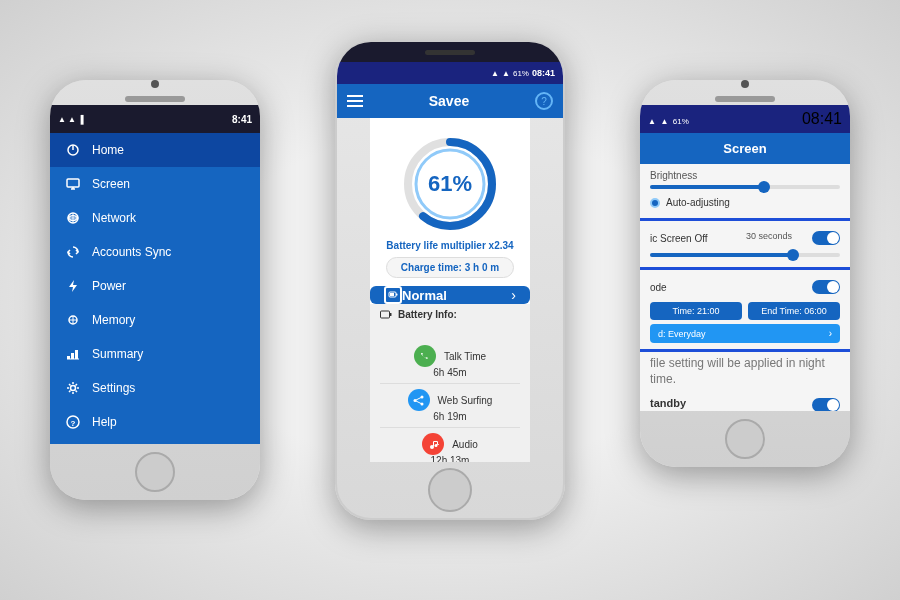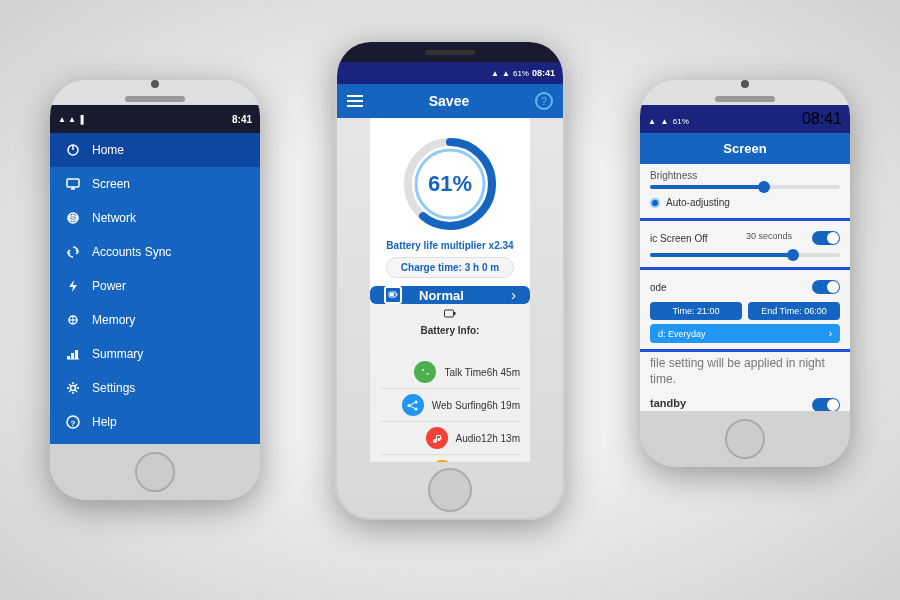--- a/index.html
+++ b/index.html
@@ -271,21 +271,21 @@
       display: flex;
       align-items: center;
       justify-content: space-between;
       padding: 0 14px;
       cursor: pointer;
     }
 
     .mode-button-left {
       display: flex;
       align-items: center;
-      gap: 17px;
+      gap: 0;
       color: white;
       font-size: 13px;
       font-weight: bold;
     }
 
     .mode-icon {
       width: 18px;
       height: 18px;
       border: 2px solid white;
       border-radius: 3px;
@@ -307,30 +307,30 @@
     }
 
     .battery-info-header {
       display: flex;
       align-items: center;
       gap: 6px;
       font-size: 10px;
       font-weight: bold;
       color: #333;
       margin-bottom: 20px;
-      flex-direction: column;
     }
 
     .battery-info-row {
       display: flex;
       align-items: center;
-      justify-content: flex-end;
+      justify-content: center;
       padding: 5px 0;
       border-bottom: 1px solid #ddd;
       width: 100%;
+      flex-direction: column;
     }
 
     .battery-info-row:last-child { border-bottom: none; }
 
     .info-row-left {
       display: flex;
       align-items: center;
       gap: 8px;
       font-size: 10px;
       color: #333;

